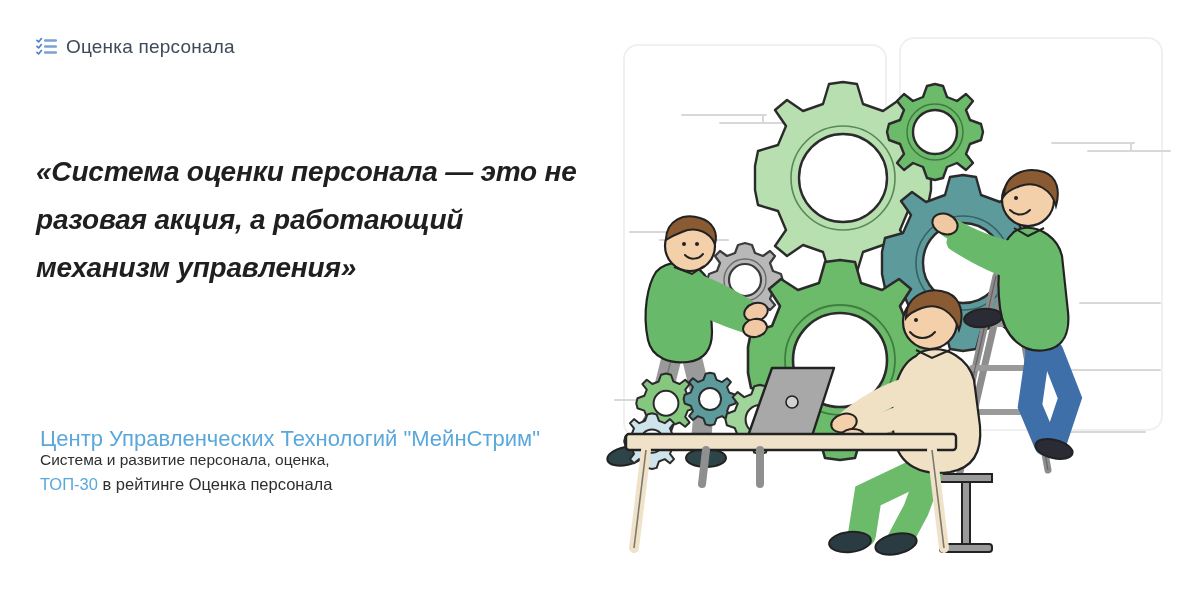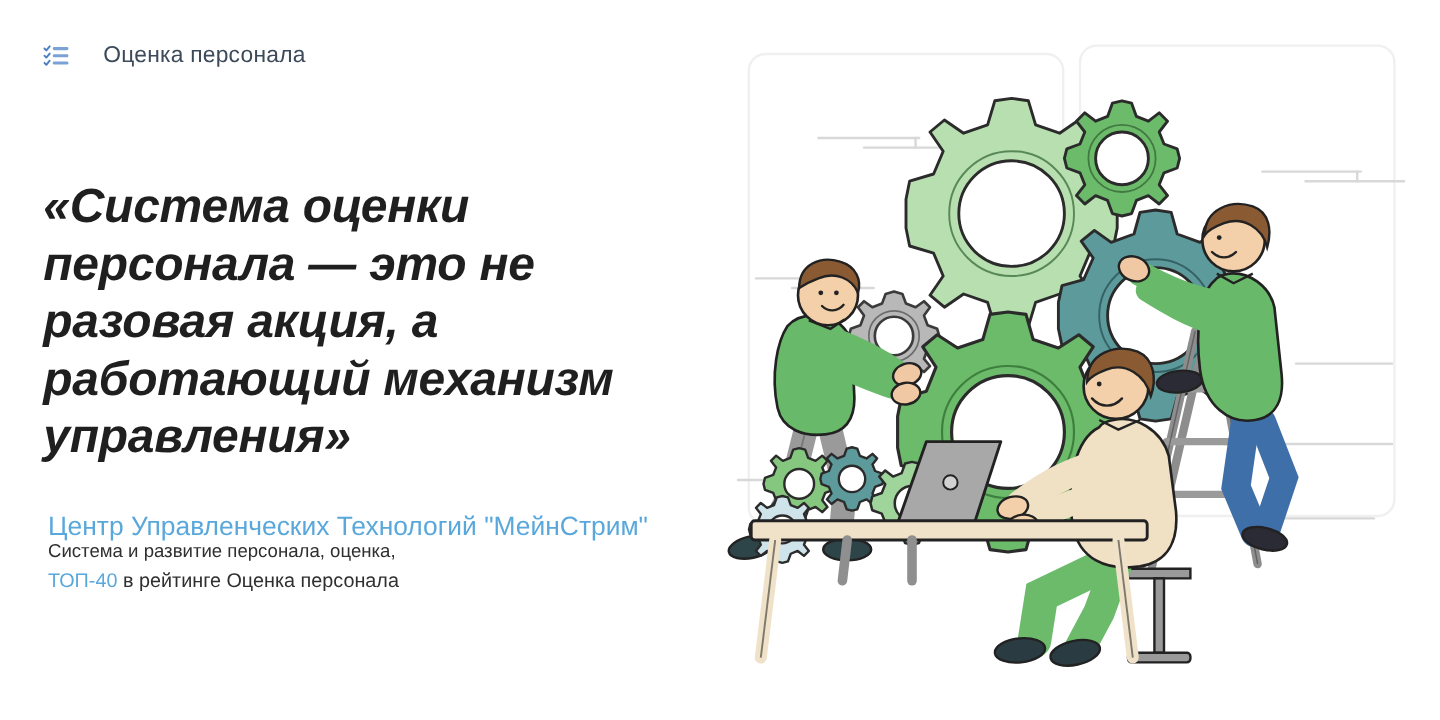--- a/index.html
+++ b/index.html
@@ -7,33 +7,33 @@
     width: 1200px; height: 600px;
     background: #ffffff;
     font-family: "Liberation Sans", sans-serif;
     overflow: hidden;
   }
   .page { position: relative; width: 1200px; height: 600px; background: #fff; }
 
   
   .header {
     position: absolute; left: 36px; top: 36px;
-    display: flex; align-items: center; gap: 28px;
+    display: flex; align-items: center; gap: 8px;
   }
   .checklist-icon { width: 22px; height: 22px; display: block; }
   .header-title {
     font-size: 19px; color: #3c4a5a; letter-spacing: .2px;
     font-family: "Liberation Sans", sans-serif;
   }
 
   
   .quote {
     position: absolute; left: 36px; top: 148px; width: 560px;
     font-style: italic; font-weight: bold;
-    font-size: 40px; line-height: 48px; color: #1f1f1f;
+    font-size: 28px; line-height: 48px; color: #1f1f1f;
     letter-spacing: -0.2px;
   }
 
   
   .illustration {
     position: absolute; left: 600px; top: 20px;
     width: 600px; height: 560px;
   }
   .illustration svg { display: block; }
 
@@ -285,18 +285,18 @@
 
     </svg>
   </div>
 
   <div class="footer">
 
 
     <div class="footer-text">
       <div class="org-name">Центр Управленческих Технологий "МейнСтрим"</div>
       <div class="org-desc">Система и развитие персонала, оценка,</div>
-      <div class="org-rank"><span class="rank-badge">ТОП-40</span><span> в рейтинге Оценка персонала</span></div>
+      <div class="org-rank"><span class="rank-badge">ТОП-30</span><span> в рейтинге Оценка персонала</span></div>
     </div>
 
   </div>
 
 </div>
 
 </body></html>

